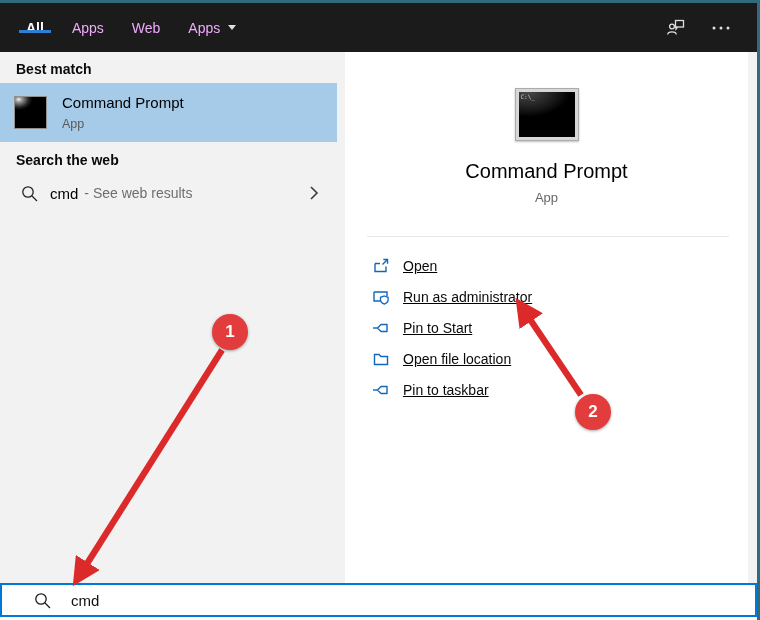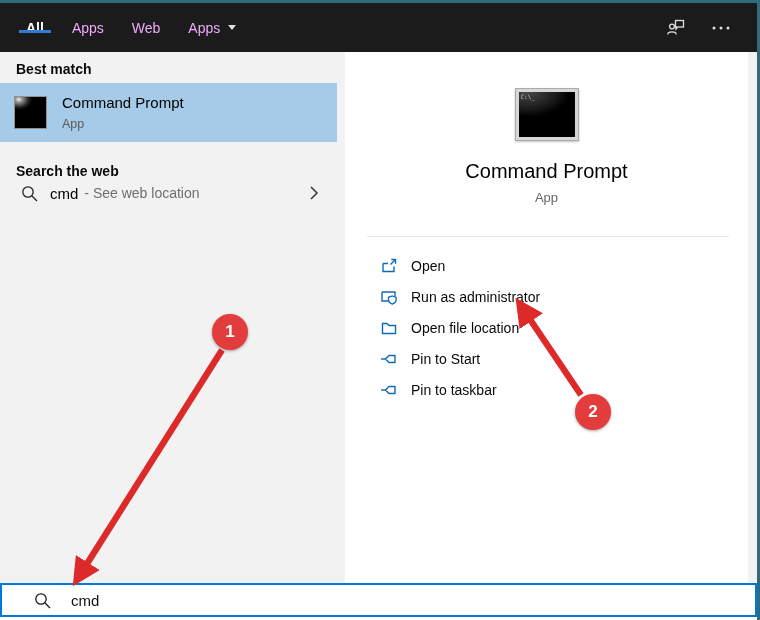--- a/index.html
+++ b/index.html
@@ -44,21 +44,21 @@
   .cmd-icon-big { position:absolute; left:50%; transform:translateX(-50%); top:36px;
       width:64px; height:53px; background:#d7d7d7; border:1px solid #ababab; padding:3px;
       box-shadow:0 1px 2px rgba(0,0,0,.25); }
   .cmd-icon-big .screen { position:relative; width:100%; height:100%;
       background: radial-gradient(130% 95% at 15% 0%, #4a4a4a 0%, #1a1a1a 40%, #000 58%); }
   .cmd-icon-big .prompt-text { position:absolute; left:2px; top:1px; font-family:"DejaVu Sans Mono", monospace;
       font-size:6px; color:#c9c9c9; letter-spacing:0; }
   .app-title { position:absolute; top:108px; width:100%; text-align:center; font-size:20px; color:#000; font-weight:400; }
   .app-subtitle { position:absolute; top:138px; width:100%; text-align:center; font-size:13px; color:#666; }
   .divider { position:absolute; top:184px; left:22px; width:362px; height:1px; background:#e7e7e7; }
-  .actions { position:absolute; top:198px; left:8px; width:100%; }
+  .actions { position:absolute; top:198px; left:0; width:100%;text-decoration:underline; }
   .action-row { display:flex; align-items:center; height:31px; padding-left:27px; cursor:default; }
   .action-row .a-icon { width:18px; height:18px; display:flex; align-items:center; justify-content:center; }
   .action-label { margin-left:13px; font-size:14px; color:#0a0a0a; }
 
   
   .search-bar { position:absolute; left:0; top:583px; width:757px; height:34px; background:#fff;
       border:2px solid #0078d7; display:flex; align-items:center; }
   .search-bar .magnifier { margin-left:32px; }
   .search-input { border:none; outline:none; margin-left:20px; font-size:15px; color:#111;
       font-family:"Liberation Sans", sans-serif; flex:1; background:transparent; }
@@ -120,31 +120,31 @@
 
     <div class="left-panel">
       <div class="section-header" style="top:9px;">Best match</div>
 
       <div class="result-row">
         <div class="cmd-icon-small"></div>
         <div class="result-name">Command Prompt</div>
         <div class="result-type">App</div>
       </div>
 
-      <div class="section-header" style="top:111px;">Search the web</div>
+      <div class="section-header" style="top:100px;">Search the web</div>
 
       <div class="web-row">
         <span class="magnifier">
           <svg class="icon" width="17" height="17" viewBox="0 0 17 17" fill="none" stroke="#222" stroke-width="1.3">
             <circle cx="7" cy="7" r="5.2"></circle>
             <line x1="11" y1="11" x2="16" y2="16"></line>
           </svg>
         </span>
         <span class="web-query">cmd</span>
-        <span class="web-suffix">- See web location</span>
+        <span class="web-suffix">- See web results</span>
         <span class="web-chevron">
           <svg class="icon" width="10" height="16" viewBox="0 0 10 16" fill="none" stroke="#3c3c3c" stroke-width="1.6">
             <polyline points="2,2 8,8 2,14"></polyline>
           </svg>
         </span>
       </div>
     </div>
 
     <div class="right-panel">
       <div class="cmd-icon-big">
@@ -174,34 +174,34 @@
                 <path d="M2 4 h13 v4"></path>
                 <path d="M2 4 v9 h6"></path>
               </g>
               <path d="M12.3 8 l3.8 1.3 v3 c0 2.4 -3.8 3.8 -3.8 3.8 s-3.8 -1.4 -3.8 -3.8 v-3 z" fill="#ffffff" stroke="#1168bb" stroke-width="1.3"></path>
             </svg>
           </span>
           <span class="action-label">Run as administrator</span>
         </div>
         <div class="action-row">
           <span class="a-icon">
-            <svg class="icon" width="18" height="18" viewBox="0 0 18 18" fill="none" stroke="#1168bb" stroke-width="1.4">
-              <path d="M2.5 4.5 h4.5 l2 2 h6.5 v8 h-13 z"></path>
-            </svg>
-          </span>
-          <span class="action-label">Open file location</span>
-        </div>
-        <div class="action-row">
-          <span class="a-icon">
             <svg class="icon" width="18" height="18" viewBox="0 0 18 18" fill="none" stroke="#1168bb" stroke-width="1.4" stroke-linejoin="round">
               <line x1="1" y1="9" x2="5.5" y2="9"></line>
               <path d="M5.5 9 L9 5.5 L15 5.5 L15 12.5 L9 12.5 Z"></path>
             </svg>
           </span>
           <span class="action-label">Pin to Start</span>
+        </div>
+        <div class="action-row">
+          <span class="a-icon">
+            <svg class="icon" width="18" height="18" viewBox="0 0 18 18" fill="none" stroke="#1168bb" stroke-width="1.4">
+              <path d="M2.5 4.5 h4.5 l2 2 h6.5 v8 h-13 z"></path>
+            </svg>
+          </span>
+          <span class="action-label">Open file location</span>
         </div>
         <div class="action-row">
           <span class="a-icon">
             <svg class="icon" width="18" height="18" viewBox="0 0 18 18" fill="none" stroke="#1168bb" stroke-width="1.4" stroke-linejoin="round">
               <line x1="1" y1="9" x2="5.5" y2="9"></line>
               <path d="M5.5 9 L9 5.5 L15 5.5 L15 12.5 L9 12.5 Z"></path>
             </svg>
           </span>
           <span class="action-label">Pin to taskbar</span>
         </div>

